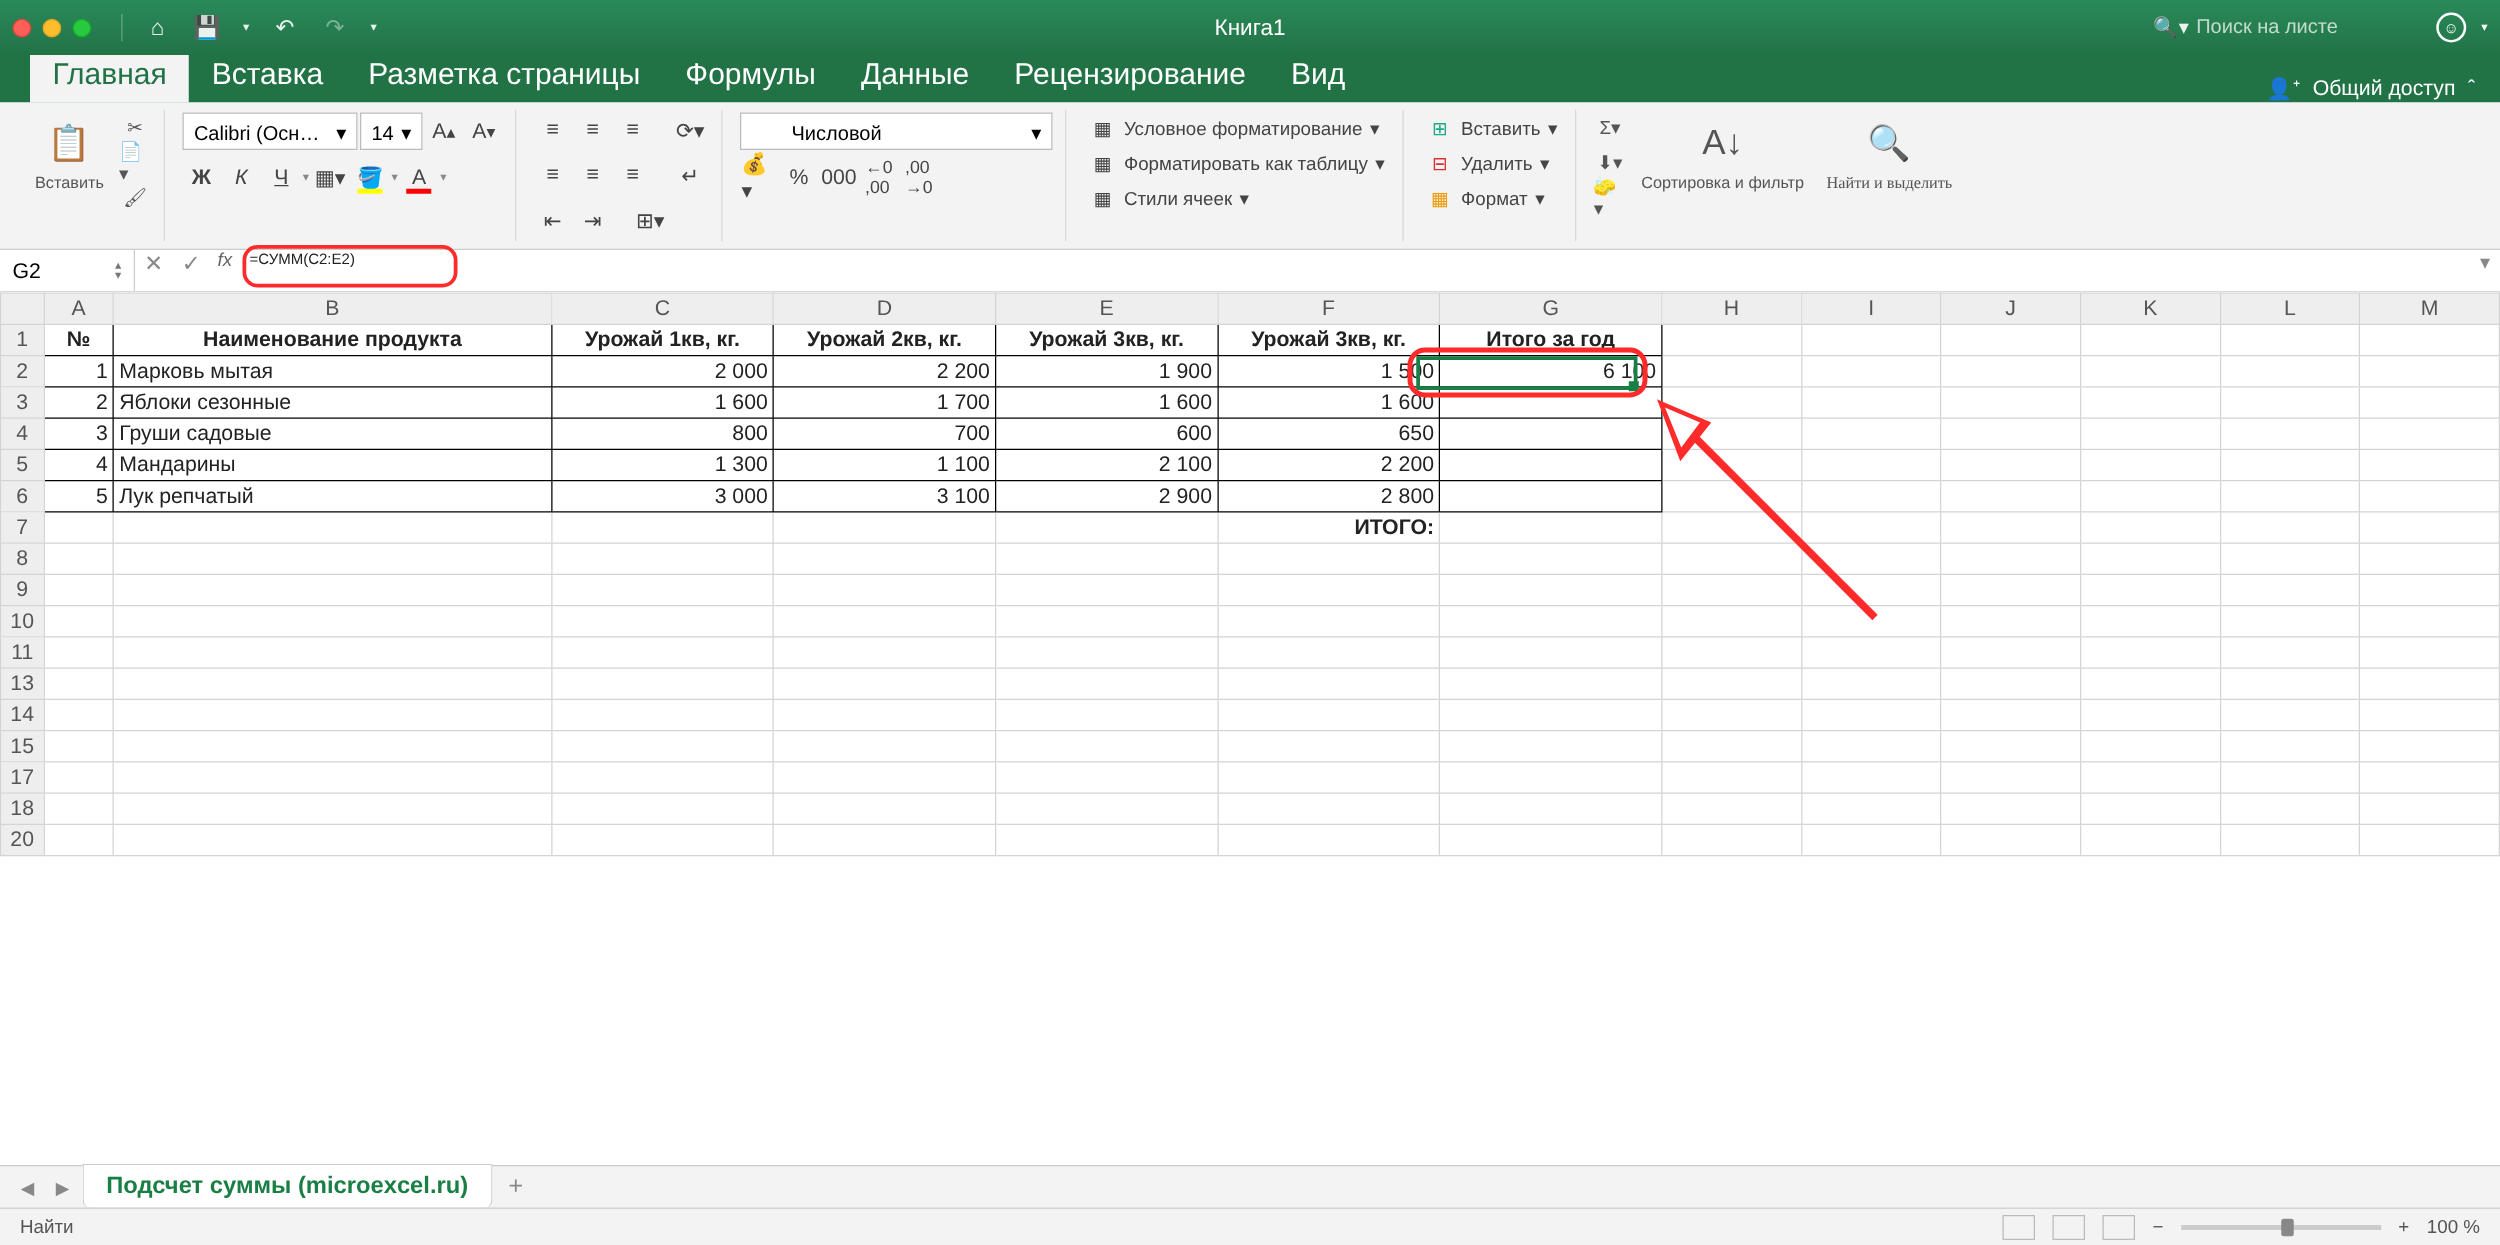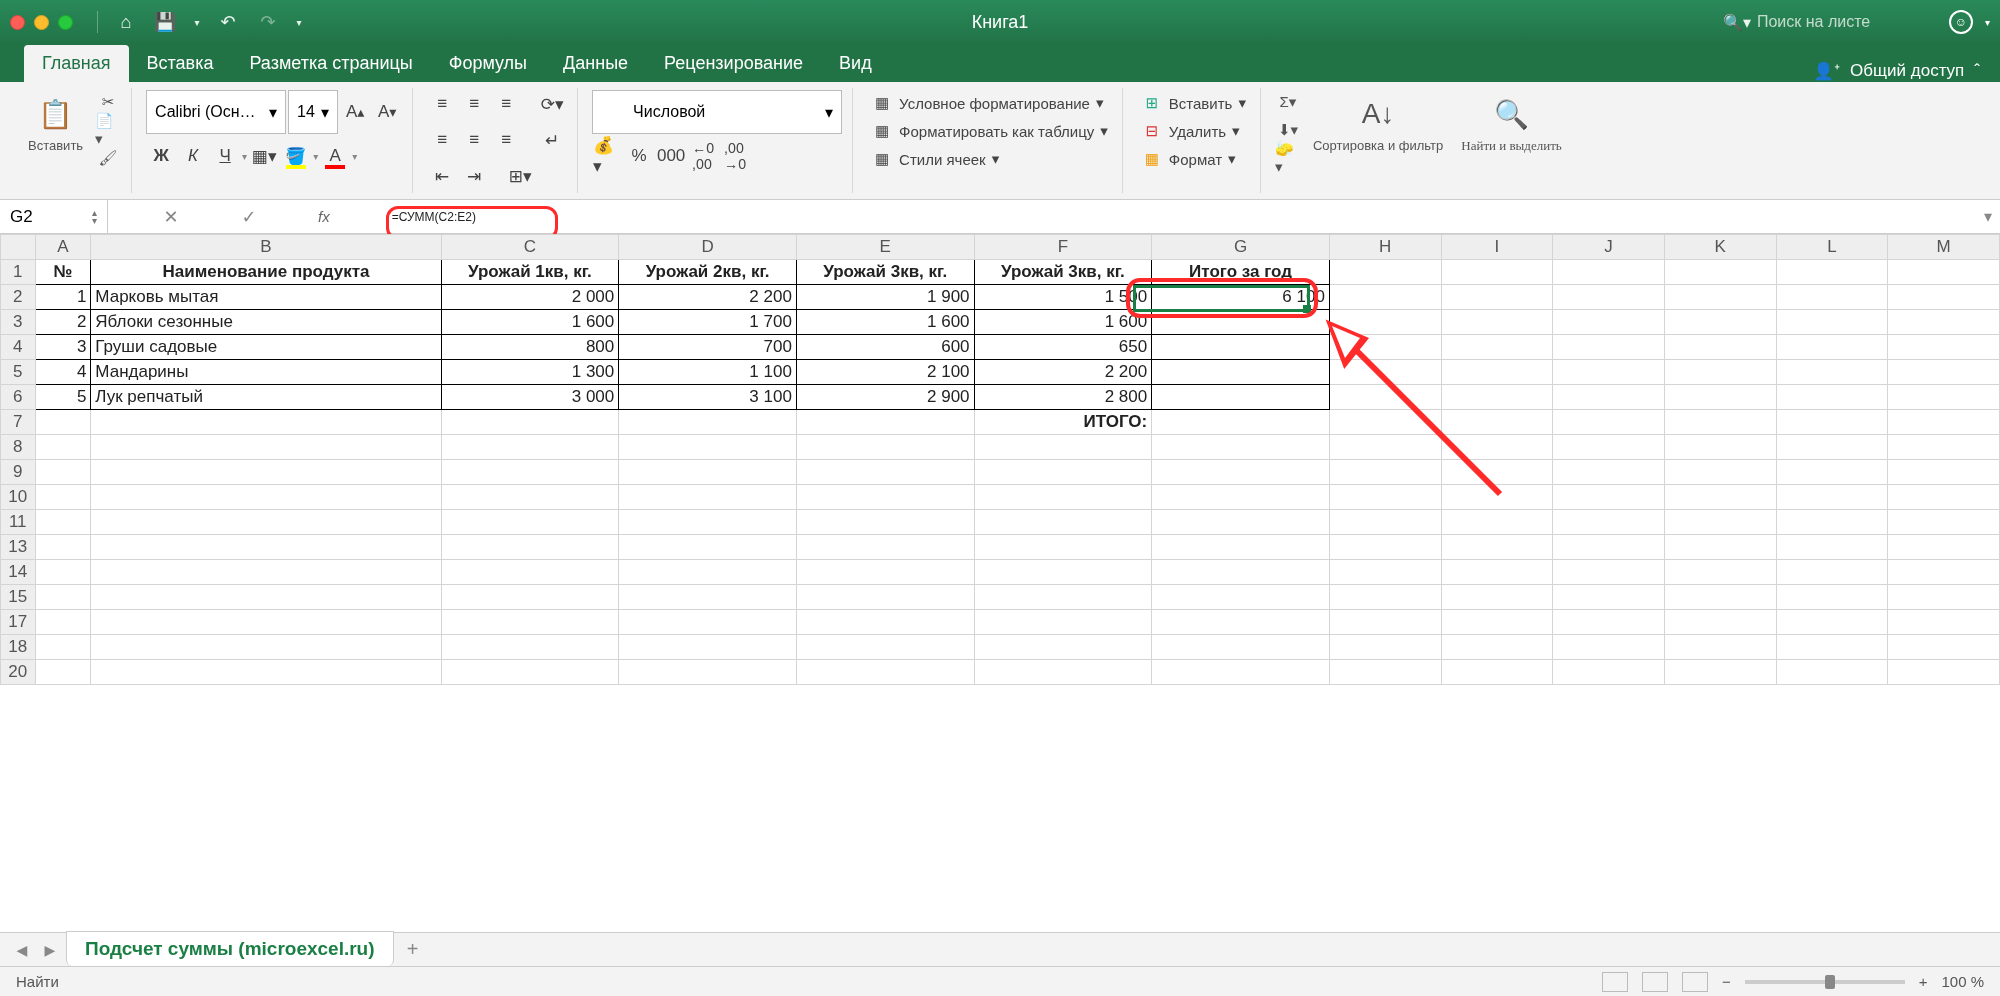--- a/index.html
+++ b/index.html
@@ -15,43 +15,43 @@
 .qat-item { width: 32px; height: 28px; display: flex; align-items: center; justify-content: center; color: #fff; opacity: .9; font-size: 18px; }
 .qat-sep { width: 1px; height: 22px; background: rgba(255,255,255,.3); margin: 0 4px; }
 .title-center { position: absolute; left: 50%; transform: translateX(-50%); font-size: 18px; }
 .title-right { margin-left: auto; display: flex; align-items: center; gap: 12px; color: #fff; }
 .search-box { display: flex; align-items: center; gap: 6px; font-size: 16px; opacity: .9; }
 .search-input { background: transparent; border: none; color: #fff; font-size: 16px; width: 180px; }
 .search-input::placeholder { color: rgba(255,255,255,.8); }
 .smile { width: 24px; height: 24px; border: 2px solid #fff; border-radius: 50%; display: flex; align-items: center; justify-content: center; font-size: 12px; }
 
 .tabs-row { height: 38px; background: #217346; display: flex; align-items: flex-end; padding-left: 24px; }
-.tab { padding: 8px 18px; color: #fff; font-size: 18px; cursor: pointer; }
+.tab { padding: 8px 18px; color: #fff; font-size: 24px; cursor: pointer; }
 .tab.active { background: #f3f3f3; color: #217346; border-radius: 4px 4px 0 0; }
 .tabs-right { margin-left: auto; display: flex; align-items: center; gap: 10px; padding-right: 20px; color: #fff; font-size: 17px; }
 
 .ribbon { height: 118px; background: #f3f3f3; border-bottom: 1px solid #ccc; display: flex; padding: 6px 12px; gap: 4px; }
 .ribbon-group { display: flex; align-items: flex-start; padding: 2px 10px; border-right: 1px solid #d8d8d8; gap: 6px; }
 .ribbon-group:last-child { border-right: none; }
 .big-btn { display: flex; flex-direction: column; align-items: center; gap: 4px; padding: 4px 6px; font-size: 13px; color: #555; }
 .big-icon { width: 40px; height: 40px; display: flex; align-items: center; justify-content: center; font-size: 28px; }
 .mini-col { display: flex; flex-direction: column; gap: 4px; justify-content: center; }
 .mini-btn { width: 26px; height: 24px; display: flex; align-items: center; justify-content: center; font-size: 15px; color: #555; }
-.font-combo { height: 44px; border: 1px solid #bbb; background: #fff; padding: 2px 8px; font-size: 16px; display: flex; align-items: center; justify-content: space-between; }
+.font-combo { height: 30px; border: 1px solid #bbb; background: #fff; padding: 2px 8px; font-size: 16px; display: flex; align-items: flex-end; justify-content: space-between; }
 .font-name { width: 140px; }
 .font-size { width: 50px; }
 .btn-row { display: flex; gap: 2px; align-items: center; }
 .fmt-btn { width: 30px; height: 28px; display: flex; align-items: center; justify-content: center; border: 1px solid transparent; font-size: 17px; color: #444; }
 .fmt-btn.bold { font-weight: bold; }
 .fmt-btn.italic { font-style: italic; }
 .fmt-btn.underline { text-decoration: underline; }
 .menu-item { display: flex; align-items: center; gap: 6px; font-size: 15px; color: #444; padding: 2px 4px; height: 26px; }
 .menu-icon { width: 22px; height: 20px; display: inline-flex; align-items: center; justify-content: center; }
 
-.formula-bar { height: 34px; border-bottom: 1px solid #ccc; display: flex; align-items: center; background: #fff; gap: 48px; }
+.formula-bar { height: 34px; border-bottom: 1px solid #ccc; display: flex; align-items: flex-start; background: #fff; }
 .name-box { width: 108px; height: 100%; border-right: 1px solid #ccc; display: flex; align-items: center; padding: 0 10px; font-size: 17px; justify-content: space-between; }
 .name-box-arrows { font-size: 10px; line-height: 8px; color: #777; }
 .fb-btn { width: 30px; text-align: center; color: #888; font-size: 18px; }
 .fb-fx { font-style: italic; font-size: 15px; color: #666; padding: 0 6px; }
 .formula-input { flex: 1; padding: 0 8px; font-size: 12px; color: #222; position: relative; }
 .formula-highlight { position: absolute; left: 2px; top: -4px; width: 172px; height: 34px; border: 3px solid #ff2a2a; border-radius: 12px; }
 .fb-expand { width: 24px; text-align: center; color: #888; }
 
 .sheet-area { position: absolute; top: 234px; left: 0; right: 0; bottom: 64px; overflow: hidden; background: #fff; }
 table.grid { border-collapse: collapse; table-layout: fixed; width: 2000px; }

